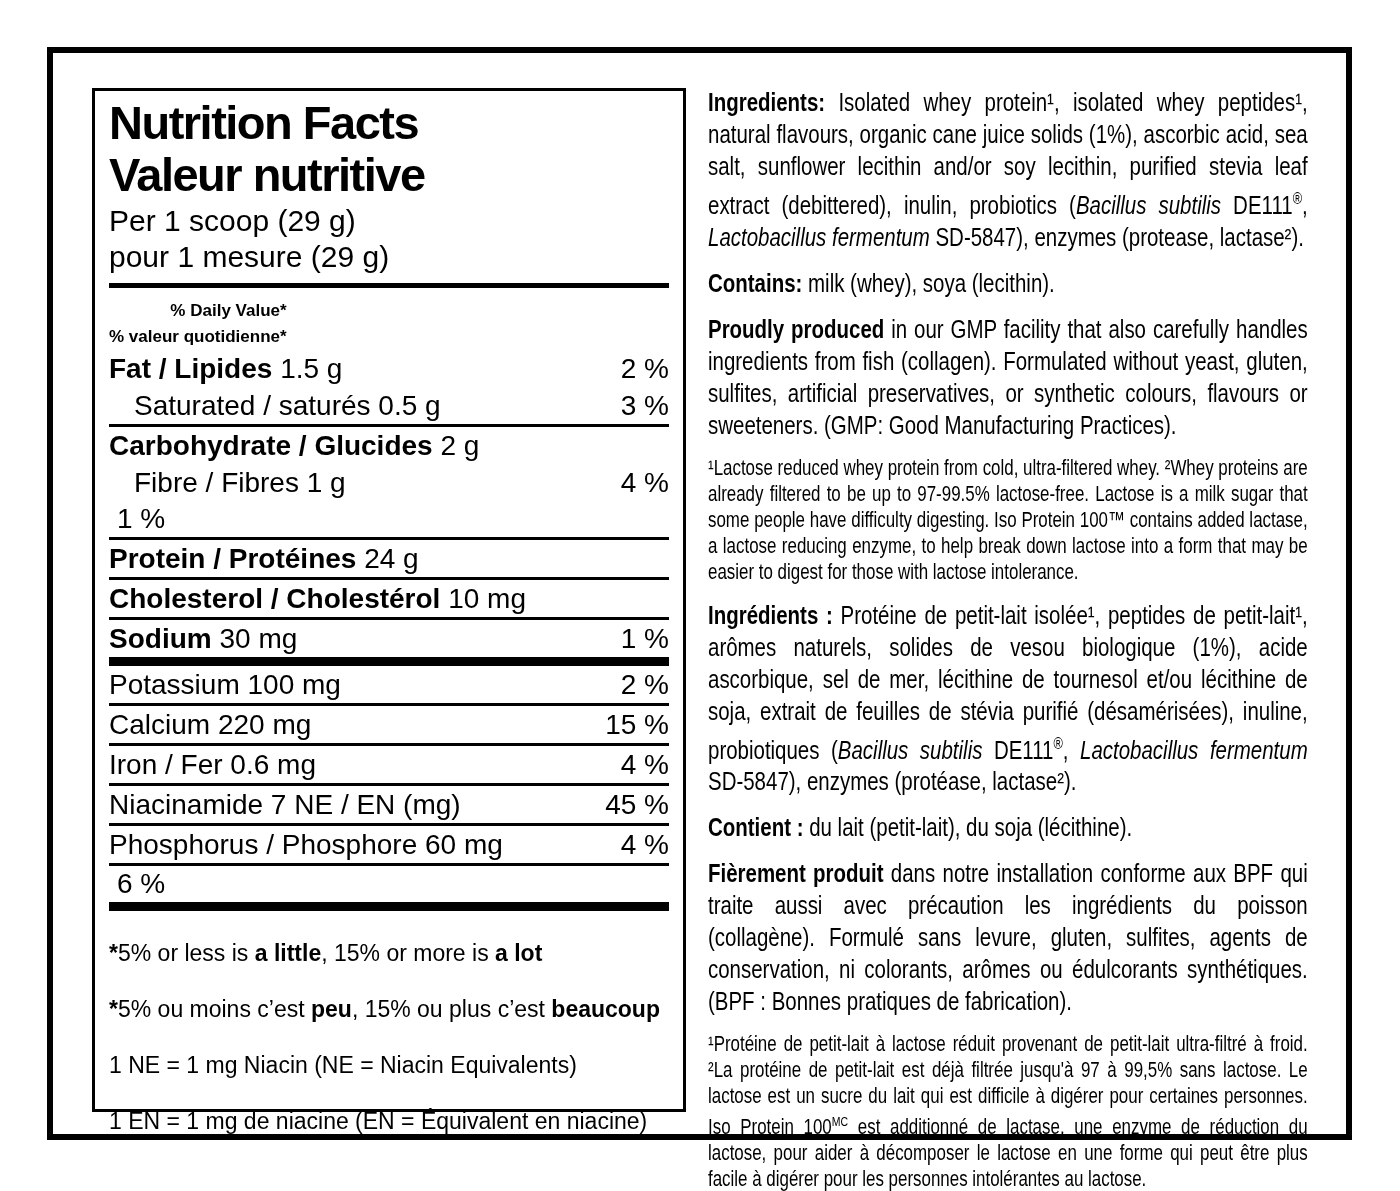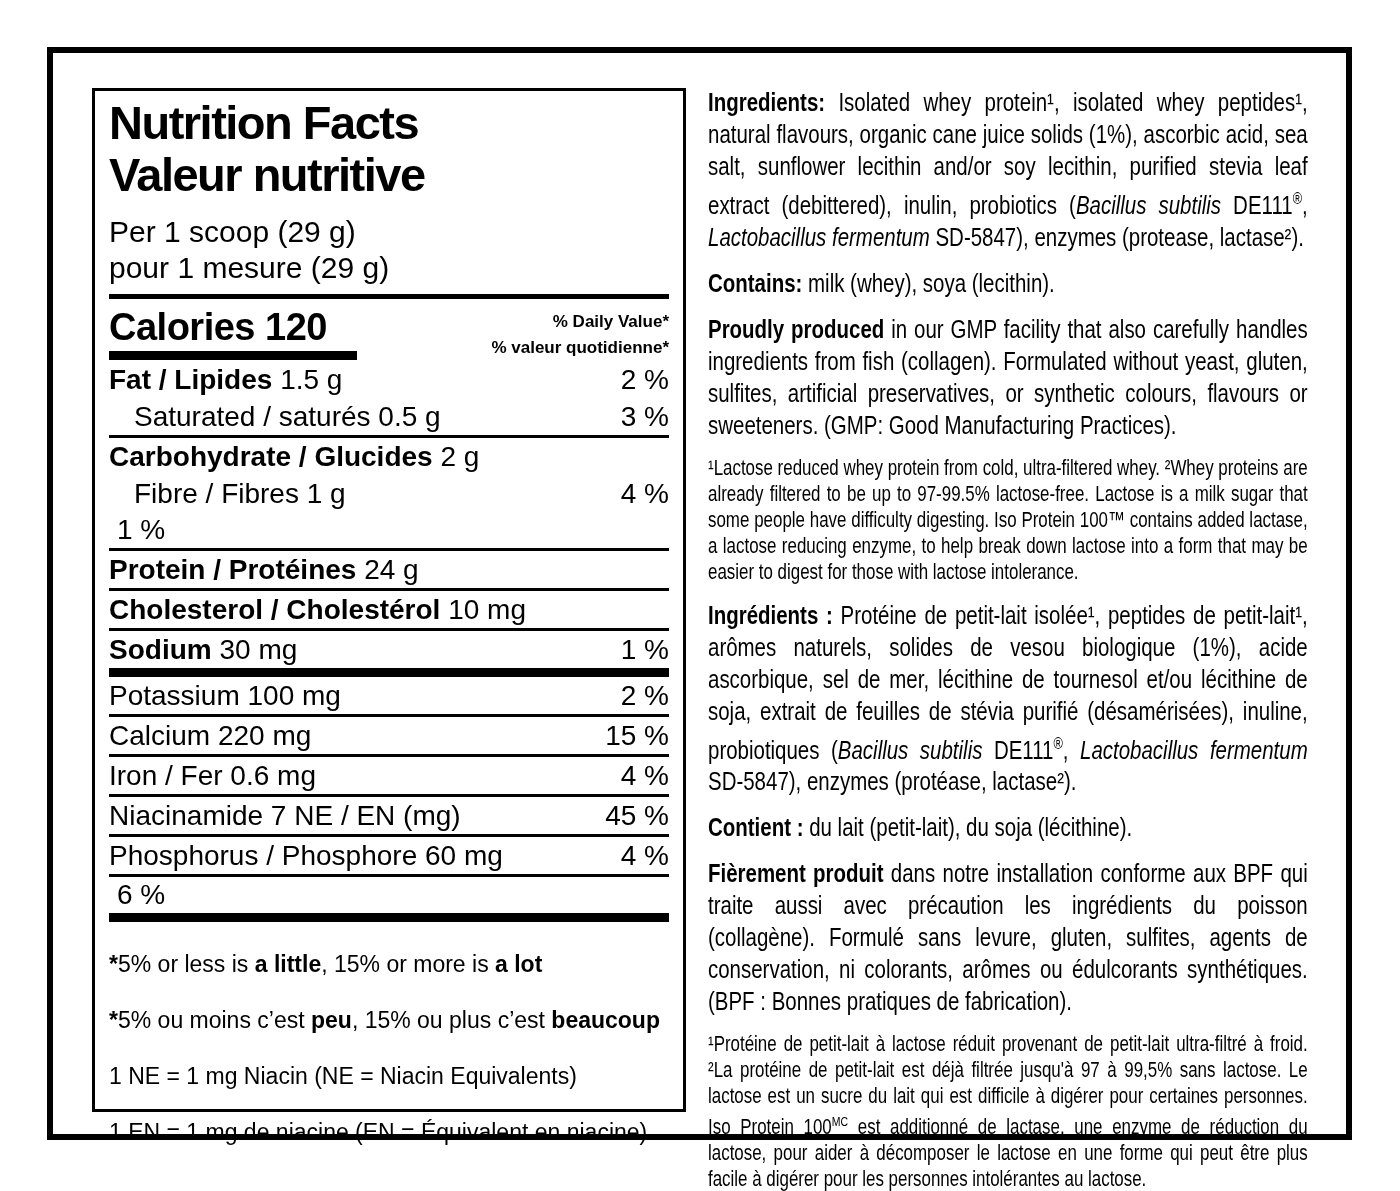--- a/index.html
+++ b/index.html
@@ -13,21 +13,21 @@
     border:6px solid #000;box-sizing:border-box;background:#fff;
   }
   
   .nf-panel{
     position:absolute;left:39px;top:35px;width:594px;height:1024px;
     border:3px solid #000;box-sizing:border-box;padding:6px 14px 0 14px;
     background:#fff;
   }
   .nf-title{font-weight:bold;font-size:47px;line-height:52px;letter-spacing:-1.5px;}
   .nf-serving{font-size:30px;line-height:36px;}
-  .nf-serving.first{margin-top:13px;}
+  .nf-serving.first{margin-top:2px;}
   .rule-med{height:5px;background:#000;margin-top:8px;}
   .cal-row{display:flex;justify-content:space-between;margin-top:8px;}
   .cal-text{font-size:38px;font-weight:bold;letter-spacing:-0.5px;line-height:40px;}
   .cal-bar{height:9px;background:#000;width:248px;margin-top:4px;}
   .dv-head{text-align:right;font-size:17px;font-weight:bold;line-height:26px;padding-top:2px;}
   .nrow{display:flex;justify-content:space-between;align-items:center;padding:2px 0;}
   .nrow .names{flex:1;}
   .nline{font-size:28px;line-height:33px;}
   .nline.ind{padding-left:25px;}
   .pct{font-size:28px;white-space:nowrap;padding-left:8px;}
@@ -50,24 +50,20 @@
 
 <div class="outer">
 
   <div class="nf-panel">
     <div class="nf-title">Nutrition Facts</div>
     <div class="nf-title">Valeur nutritive</div>
     <div class="nf-serving first">Per 1 scoop (29 g)</div>
     <div class="nf-serving">pour 1 mesure (29 g)</div>
     <div class="rule-med"></div>
     <div class="cal-row">
-      <div>
-        <div class="cal-text"><span>Calories</span> <span>120</span></div>
-        <div class="cal-bar"></div>
-      </div>
       <div class="dv-head">
         <div>% Daily Value*</div>
         <div>% valeur quotidienne*</div>
       </div>
     </div>
     <div id="rows">
         <div class="nrow">
           <div class="names">
             <div class="nline"><span class="b">Fat / Lipides</span> 1.5 g</div>
           </div>

